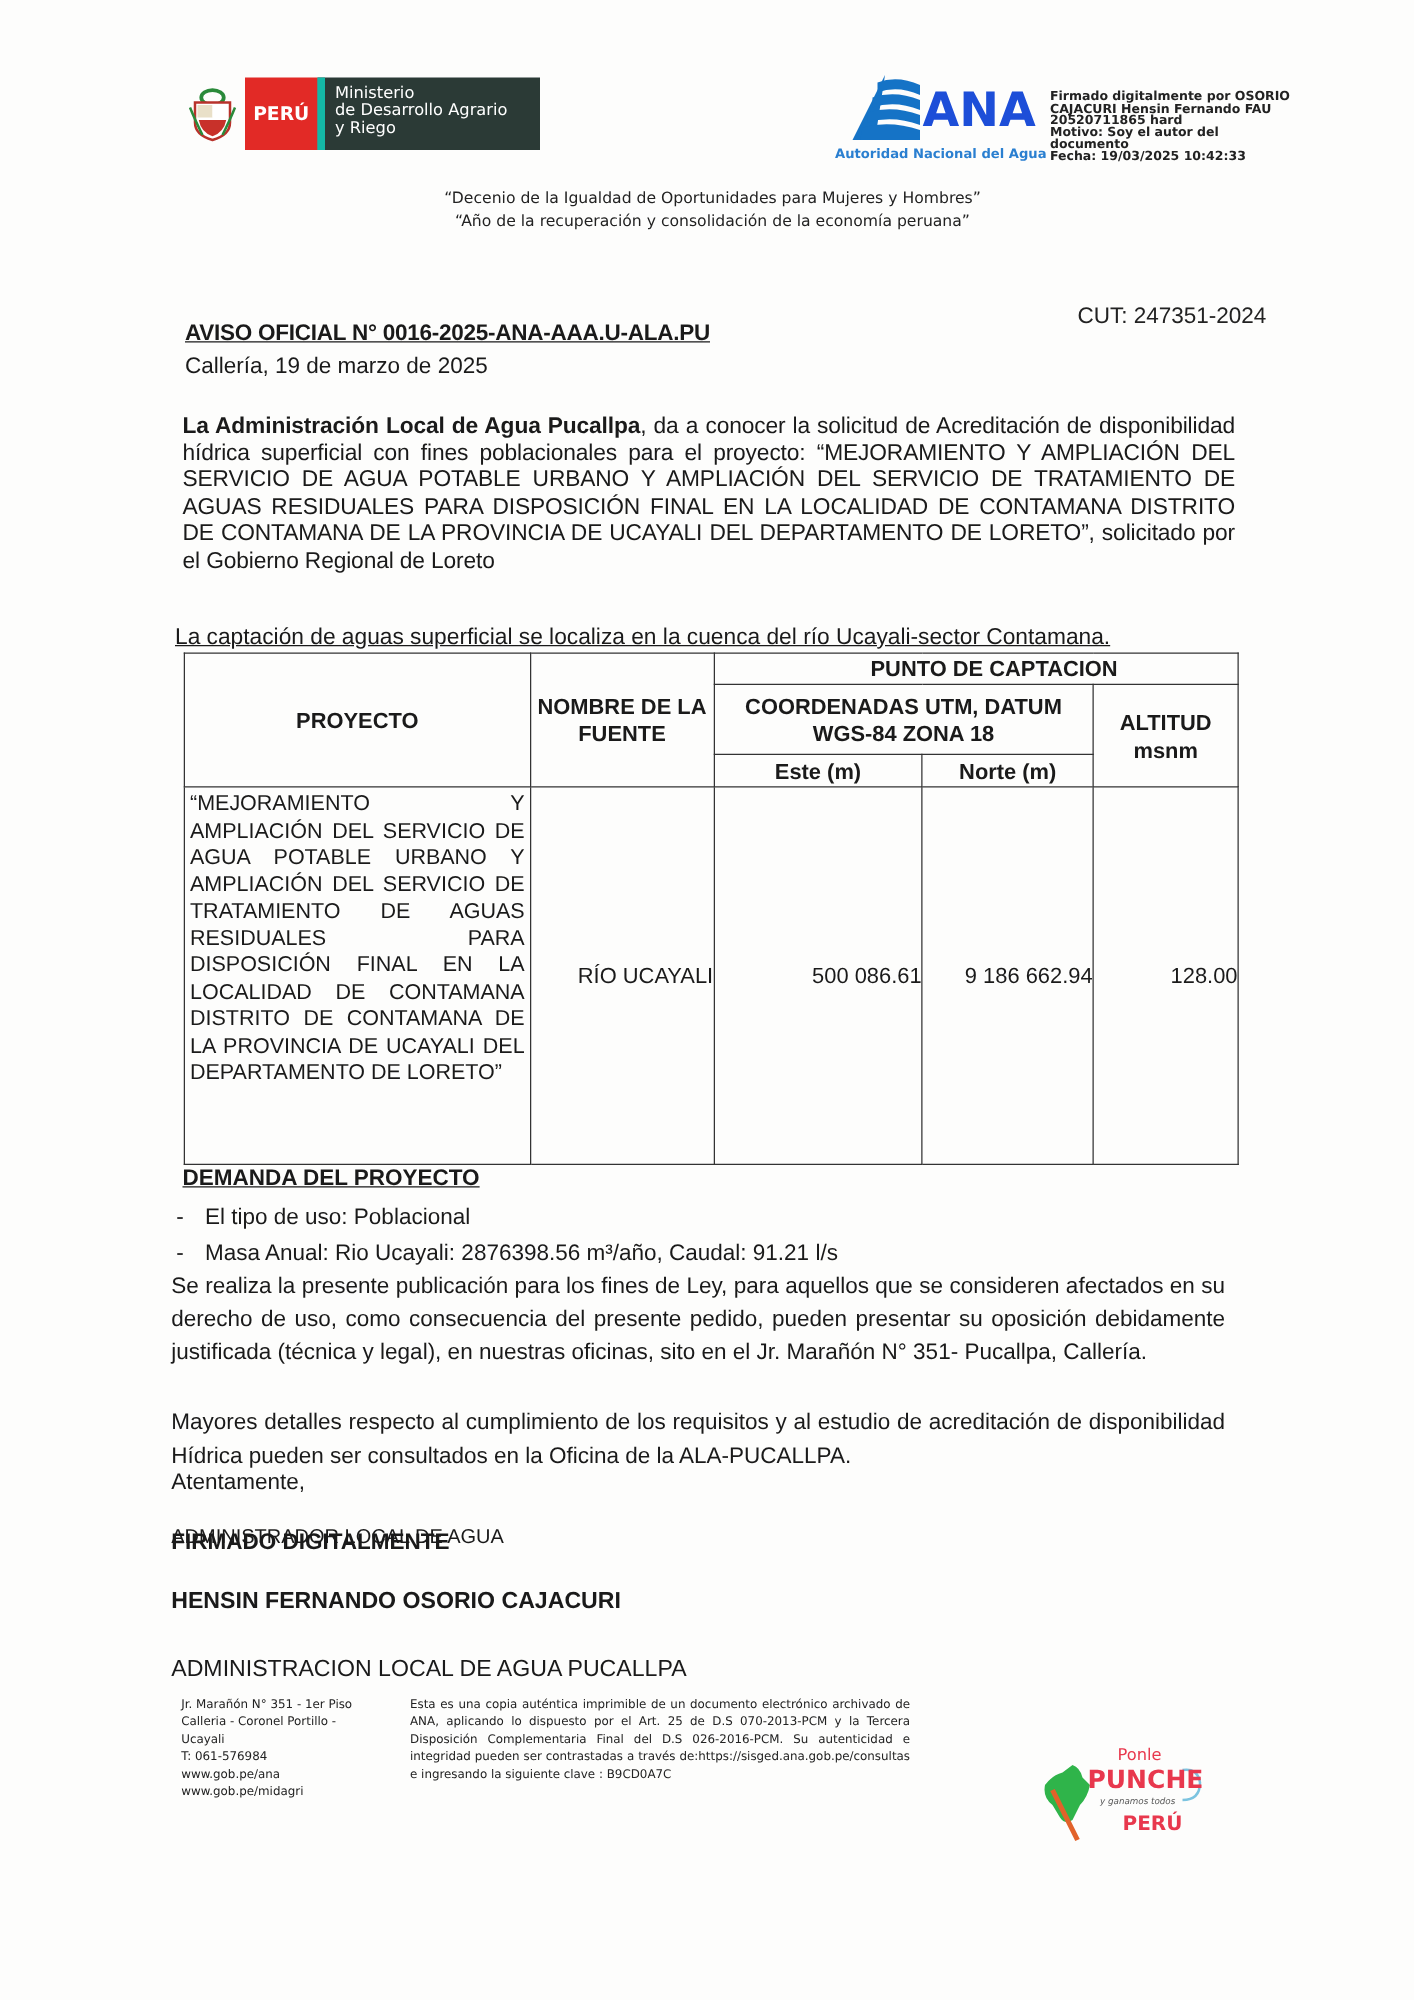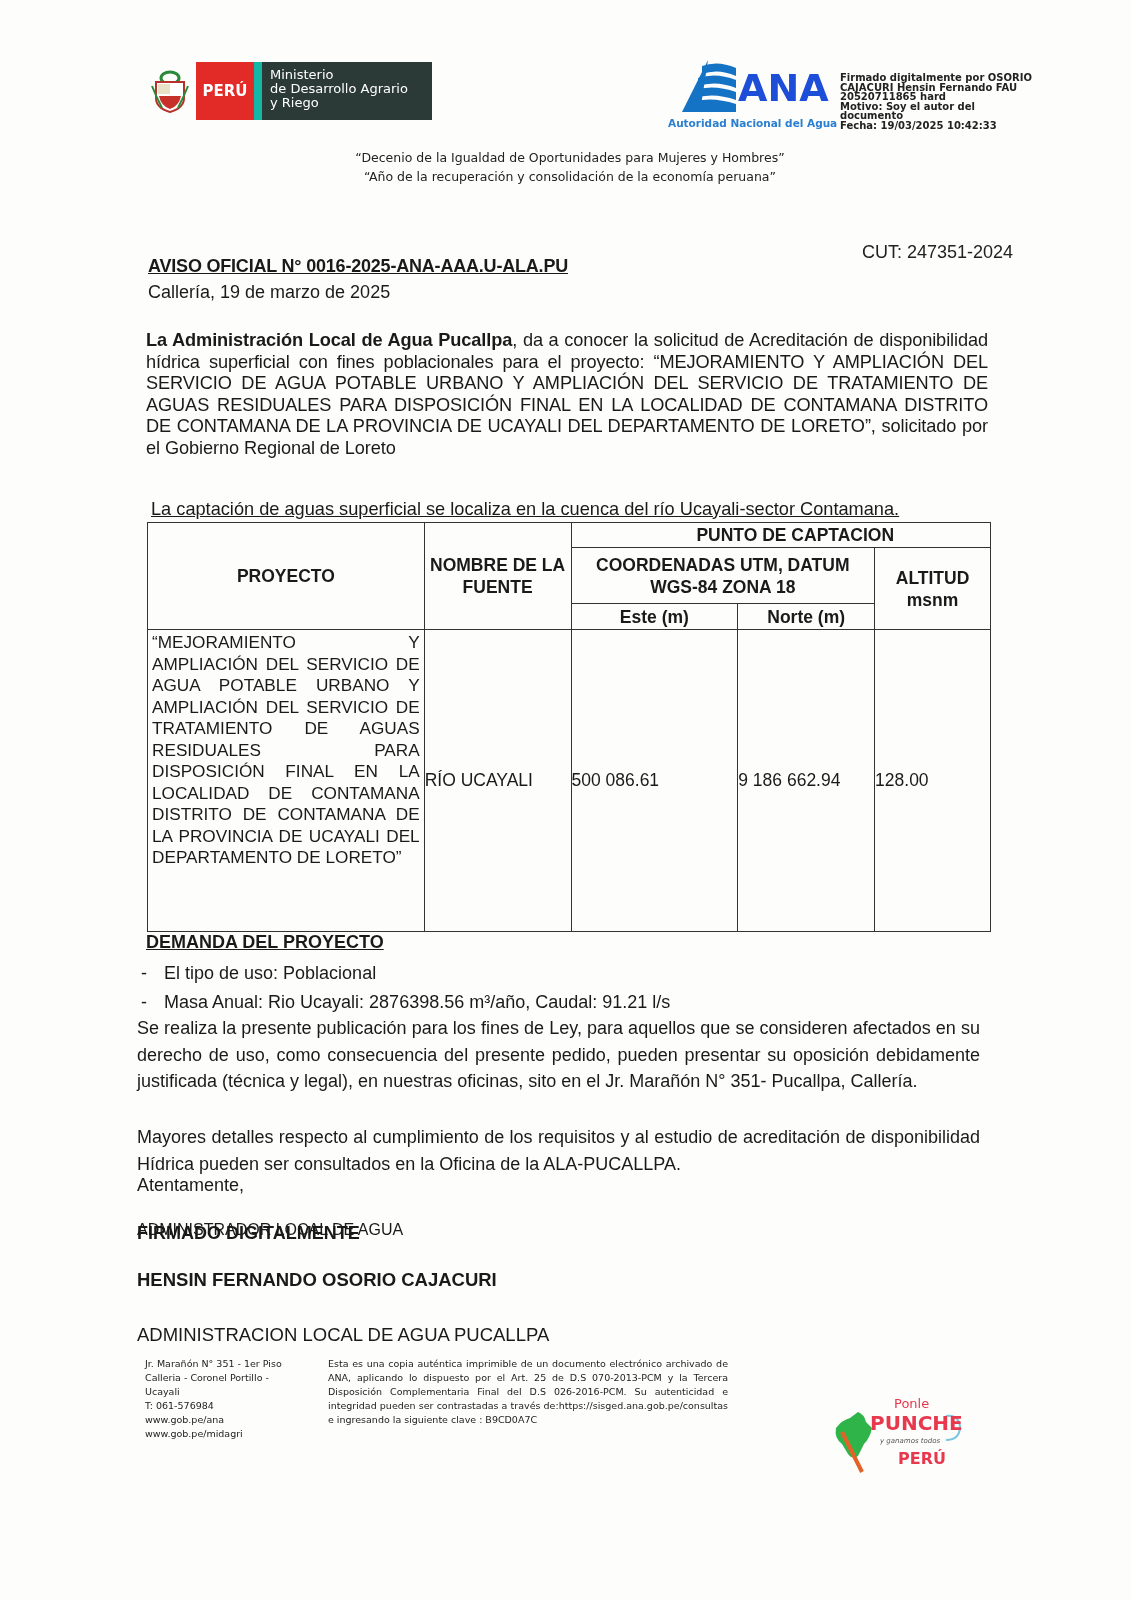--- a/index.html
+++ b/index.html
@@ -3,47 +3,47 @@
 <meta charset="utf-8">
 <style>
   * { box-sizing: border-box; margin: 0; padding: 0; }
   html, body { width: 1131px; height: 1600px; background: #fdfdfc; }
   body { position: relative; font-family: "Liberation Sans", sans-serif; color: #1a1a1a; overflow: hidden; }
 
   
   .gov-logo { position: absolute; left: 150px; top: 62px; display: flex; align-items: center; }
   .coat { width: 40px; height: 46px; margin-right: 6px; position: relative; }
   .peru-box { background: #e22a26; color: #fff; font-weight: bold; font-size: 15px; height: 58px; width: 58px; display: flex; align-items: center; justify-content: center; font-family: "DejaVu Sans", sans-serif; }
-  .min-box { background: #2b3a36; color: #fff; height: 58px; width: 178px; padding: 6px 8px; font-size: 13px; line-height: 14px; font-family: "DejaVu Sans", sans-serif; border-left: 8px solid #14b8a6; }
+  .min-box { background: #2b3a36; color: #fff; height: 58px; width: 178px; padding: 6px 8px; font-size: 13px; line-height: 14px; font-family: "DejaVu Sans", sans-serif; border-left: 6px solid #14b8a6; }
 
   .ana-logo { position: absolute; left: 680px; top: 58px; width: 170px; height: 80px; }
   .ana-text { position: absolute; left: 738px; top: 66px; font-size: 38px; font-weight: bold; color: #1d4ed8; font-family: "DejaVu Sans", sans-serif; letter-spacing: 0px; }
   .ana-sub { position: absolute; left: 668px; top: 117px; font-size: 10.5px; font-weight: bold; color: #2a7fd0; font-family: "DejaVu Sans", sans-serif; }
   .sig-block { position: absolute; left: 840px; top: 73px; font-size: 10px; line-height: 9.5px; color: #222; width: 200px; font-family: "DejaVu Sans", sans-serif; font-weight: bold; }
 
   .slogans { position: absolute; left: 300px; top: 148px; width: 540px; text-align: center; font-family: "DejaVu Sans", sans-serif; font-size: 12.5px; line-height: 19px; color: #222; }
 
   .cut { position: absolute; left: 862px; top: 242px; font-size: 18px; color: #222; }
   .title { position: absolute; left: 148px; top: 256px; font-size: 18px; font-weight: bold; text-decoration: underline; letter-spacing: -0.2px; }
   .place-date { position: absolute; left: 148px; top: 282px; font-size: 18px; }
 
   .intro { position: absolute; left: 146px; top: 330px; width: 842px; font-size: 18.2px; line-height: 21.5px; text-align: justify; letter-spacing: -0.1px; }
   .intro b { font-weight: bold; }
-  .captacion { position: absolute; left: 151px; top: 499px; width: 842px; font-size: 18.2px; line-height: 21px; text-decoration: underline; white-space: nowrap; }
+  .captacion { position: absolute; left: 140px; top: 499px; width: 842px; font-size: 18.2px; line-height: 21px; text-decoration: underline; white-space: nowrap; }
 
   table.main { position: absolute; left: 147px; top: 522px; width: 844px; border-collapse: collapse; font-size: 17.5px; }
   table.main td, table.main th { border: 1.4px solid #333; }
   table.main th { font-weight: bold; text-align: center; line-height: 22px; }
   .c-proy { width: 277px; }
   .c-fuente { width: 147px; }
   .c-este { width: 167px; }
   .c-norte { width: 137px; }
   .c-alt { width: 116px; }
   td.proy-text { padding: 2px 4px 2px 4px; text-align: justify; text-align-last: left; font-size: 17.2px; line-height: 21.5px; vertical-align: top; }
-  td.center { text-align: left; vertical-align: middle; }
+  td.center { text-align: right; vertical-align: middle; }
 
   .demanda-title { position: absolute; left: 146px; top: 932px; font-size: 18px; font-weight: bold; text-decoration: underline; }
   .bullets { position: absolute; left: 138px; top: 959px; font-size: 18px; line-height: 29px; }
   .bullets li { list-style: none; }
   .bullets .dash { display: inline-block; width: 26px; padding-left: 3px; }
   .body-p { position: absolute; left: 137px; width: 843px; font-size: 18px; line-height: 26.5px; text-align: justify; }
   .p1 { top: 1015px; }
   .p2 { top: 1124px; }
   .atte { position: absolute; left: 137px; top: 1175px; font-size: 18px; }
   .firmado { position: absolute; left: 137px; top: 1223px; font-size: 18px; font-weight: bold; }

